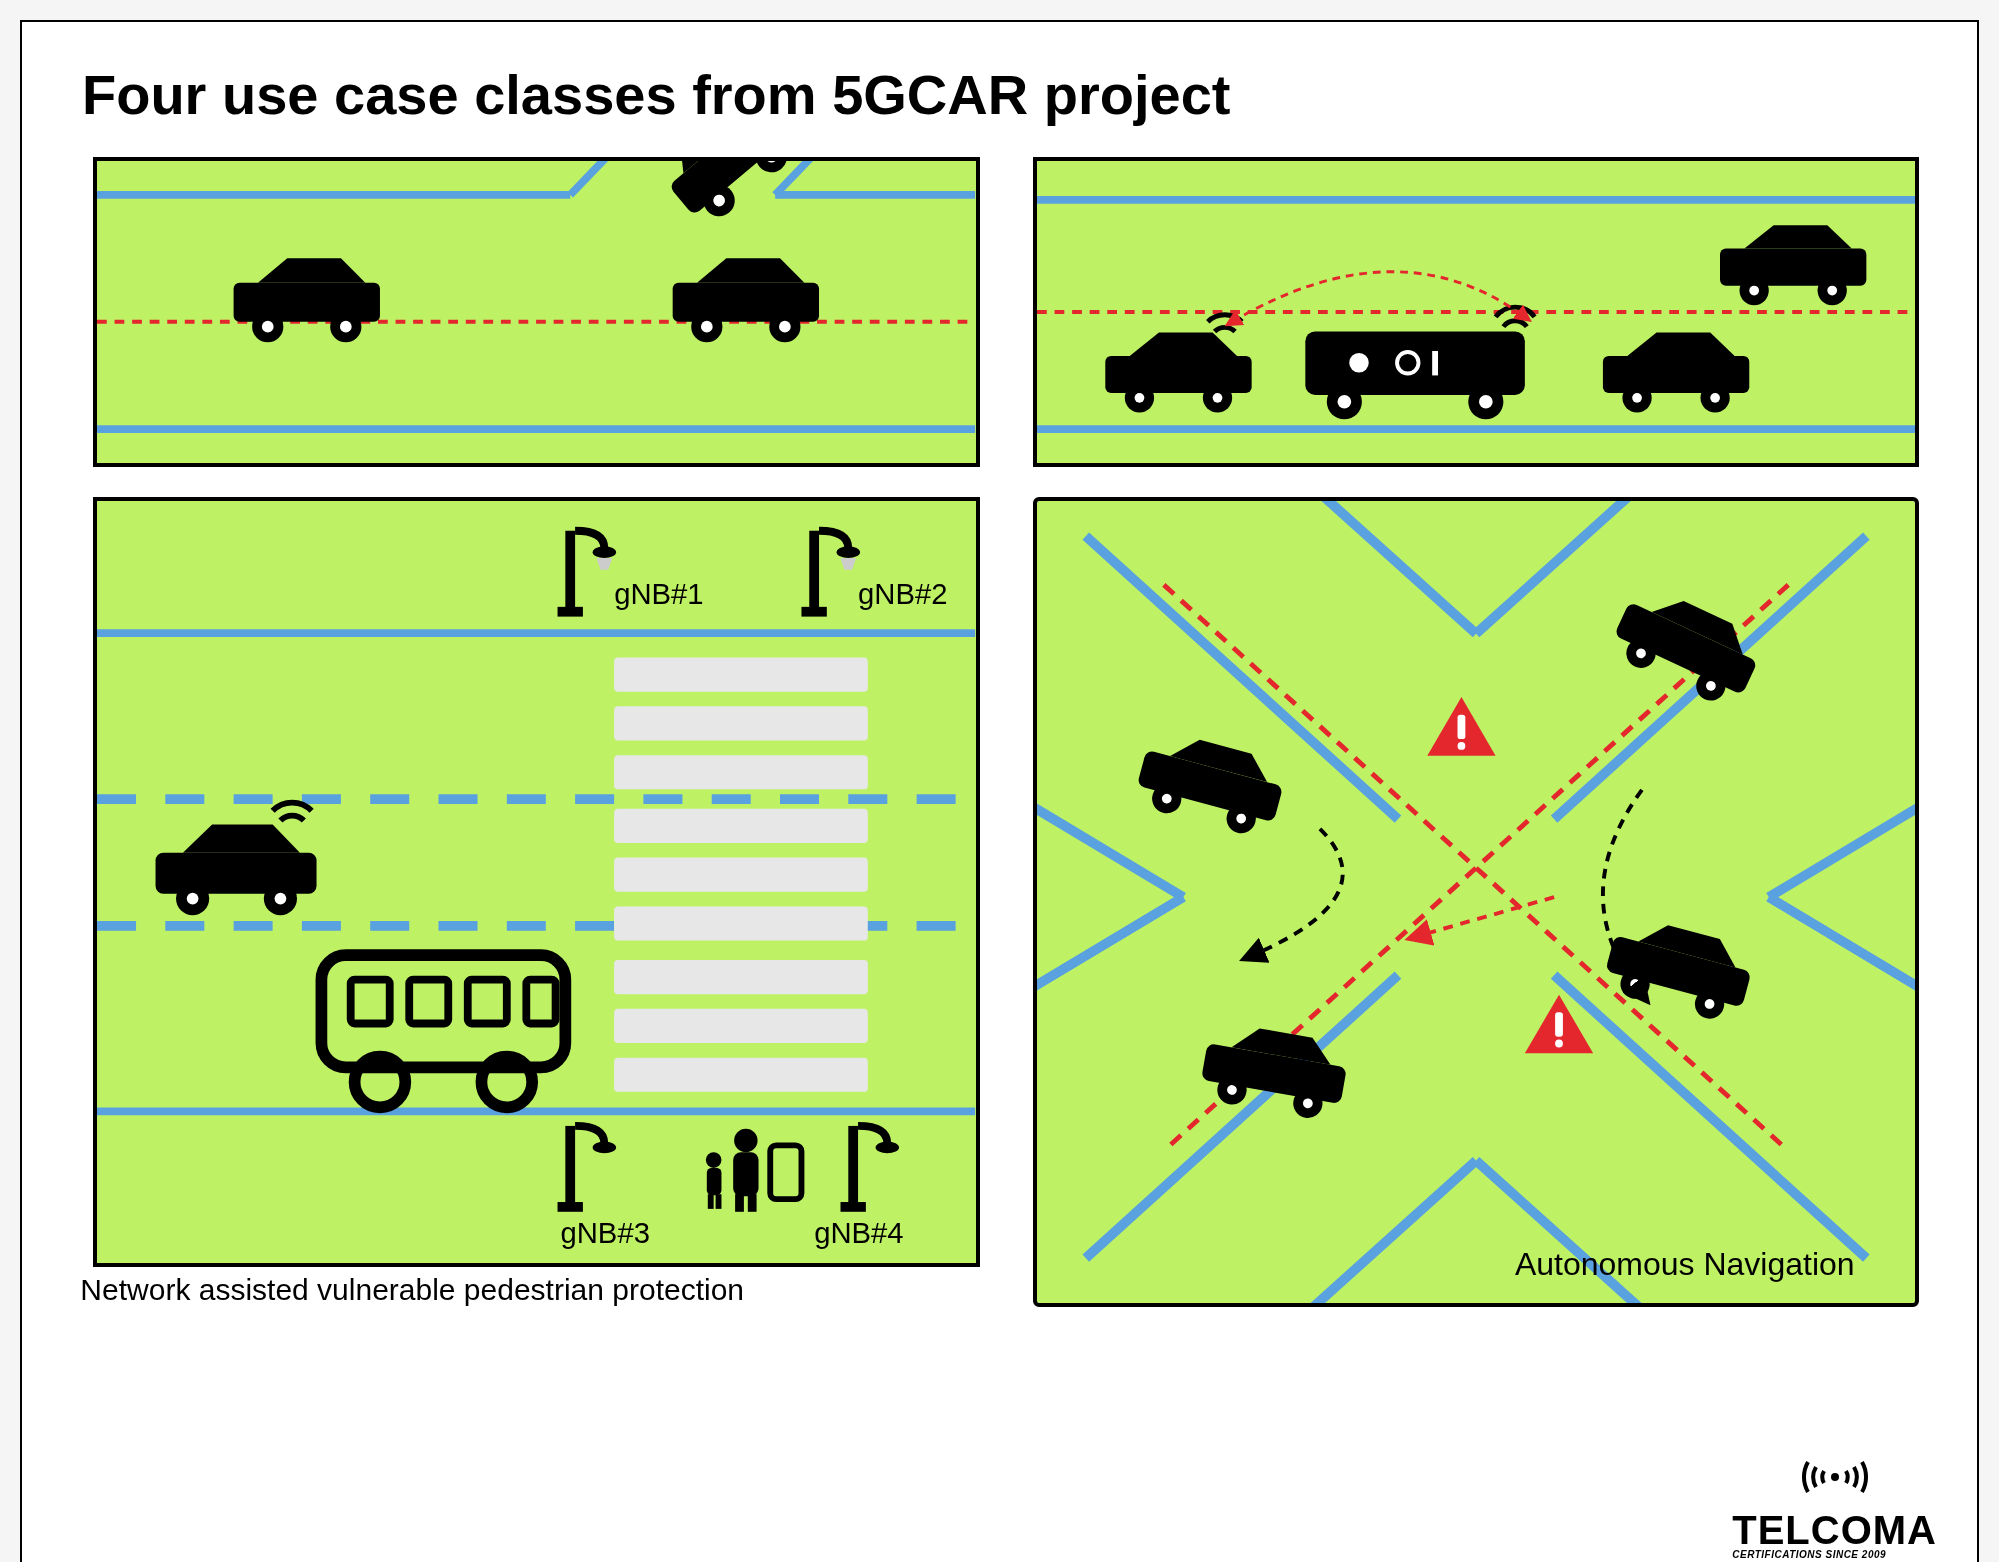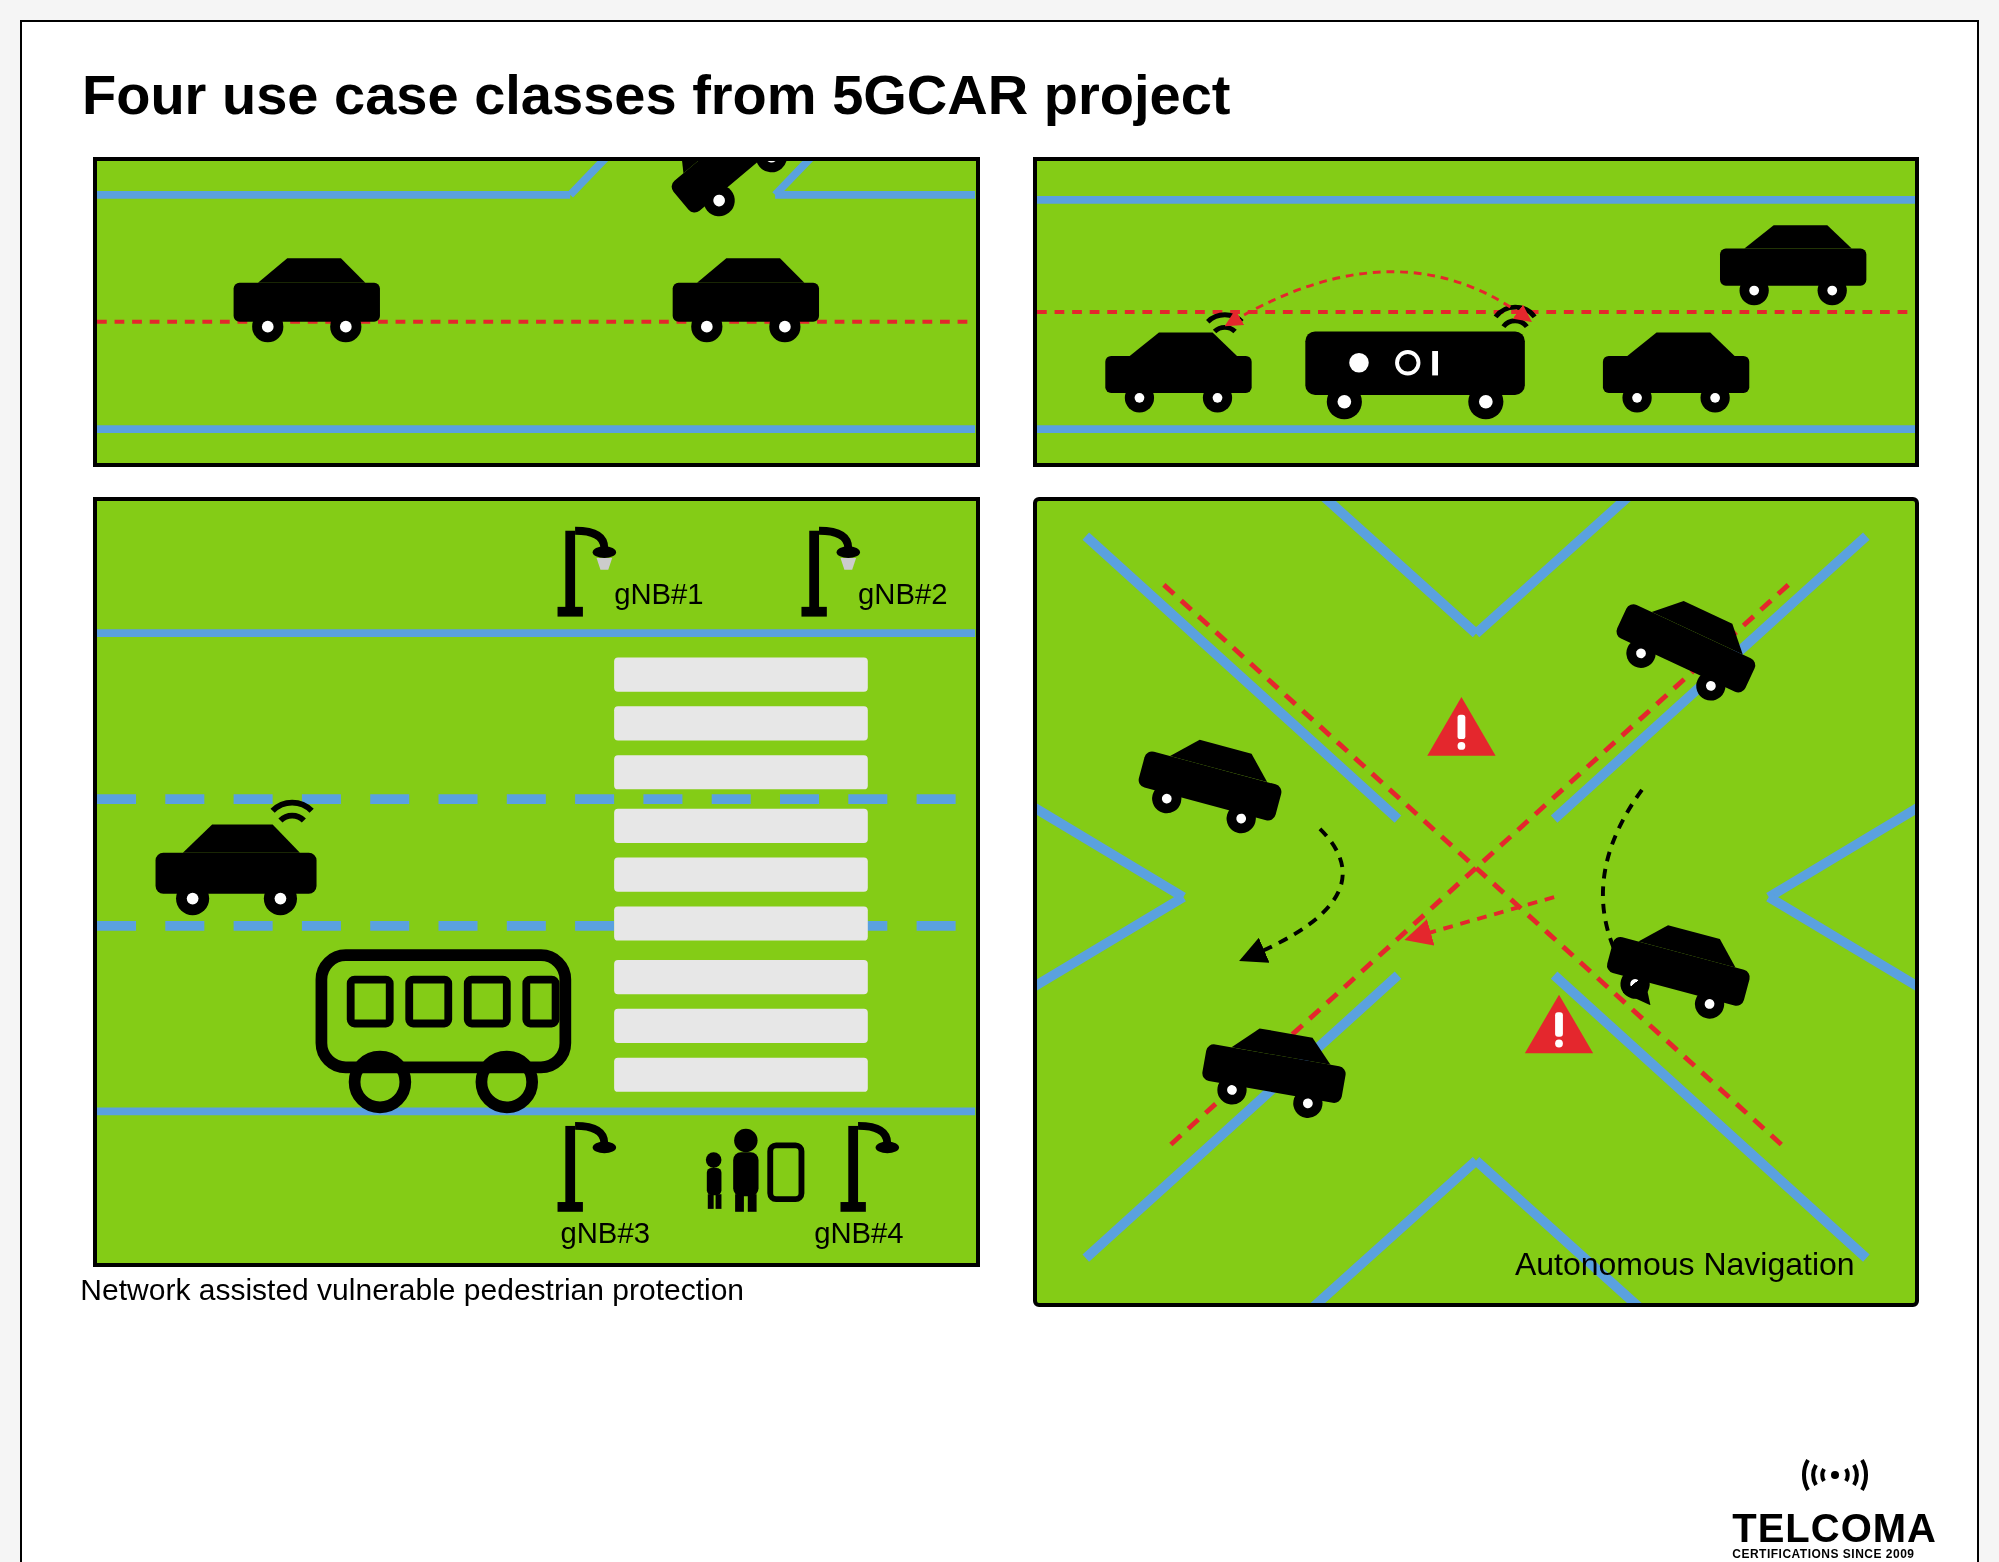--- a/index.html
+++ b/index.html
@@ -28,21 +28,21 @@
 }
 .grid {
   display: grid;
   grid-template-columns: 49% 49%;
   grid-template-rows: 310px 810px;
   gap: 30px 40px;
   justify-content: center;
 }
 .panel {
   border: 4px solid #000;
-  background: #84cc16;
+  background: #bef264;
   position: relative;
   overflow: hidden;
   margin-left: 13px;
 }
 .caption {
   font-size: 30px;
   font-weight: 500;
   margin-top: 6px;
 }
 .caption-inside {
@@ -60,21 +60,21 @@
   gap: 8px;
   flex-direction: column;
 }
 .logo-text {
   display: flex;
   flex-direction: column;
   align-items: flex-start;
   line-height: 1;
 }
 .logo-brand { font-size: 40px; font-weight: 700; letter-spacing: 1px; }
-.logo-sub { font-size: 12px; font-weight: 600; letter-spacing: 0.5px; }
+.logo-sub { font-size: 10px; font-weight: 600; letter-spacing: 0.5px; font-style: italic; }
 svg { display: block; }
 </style>
 </head>
 <body>
 
 <div class="page">
 
   <h1 class="title">Four use case classes from 5GCAR project</h1>
 
   <div class="grid">

